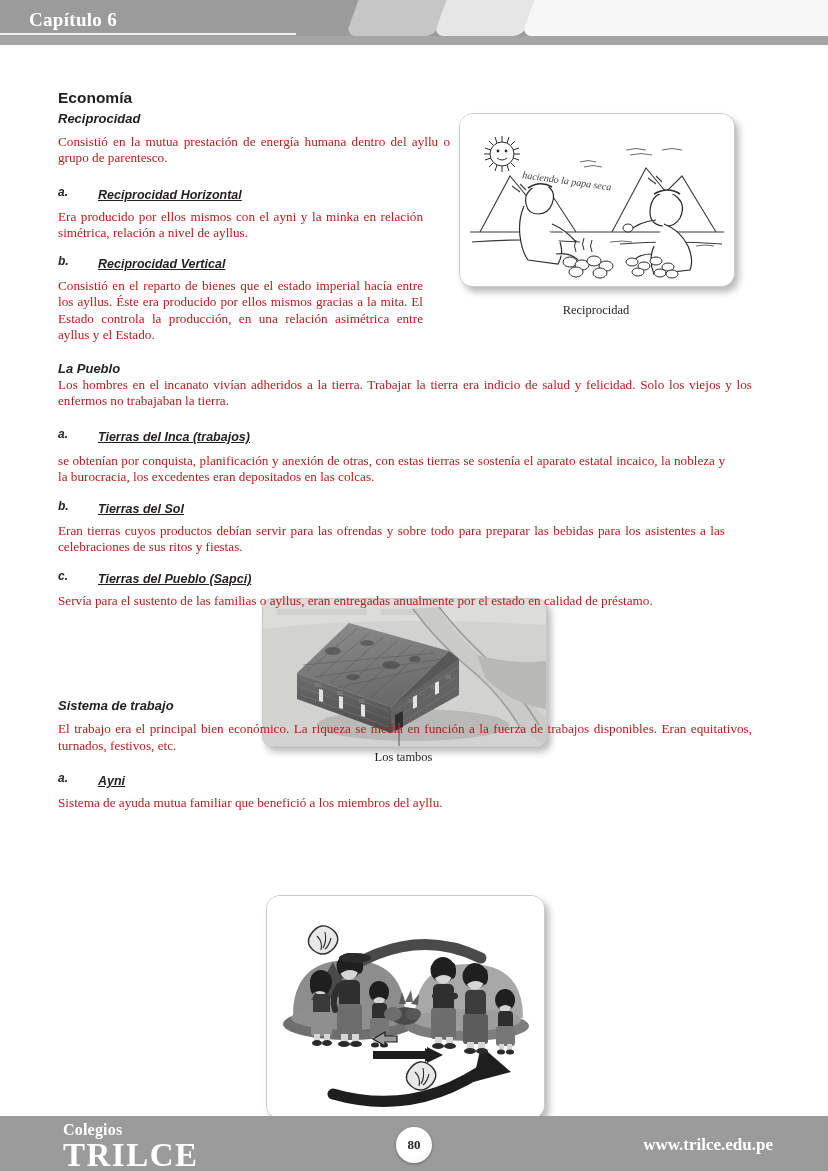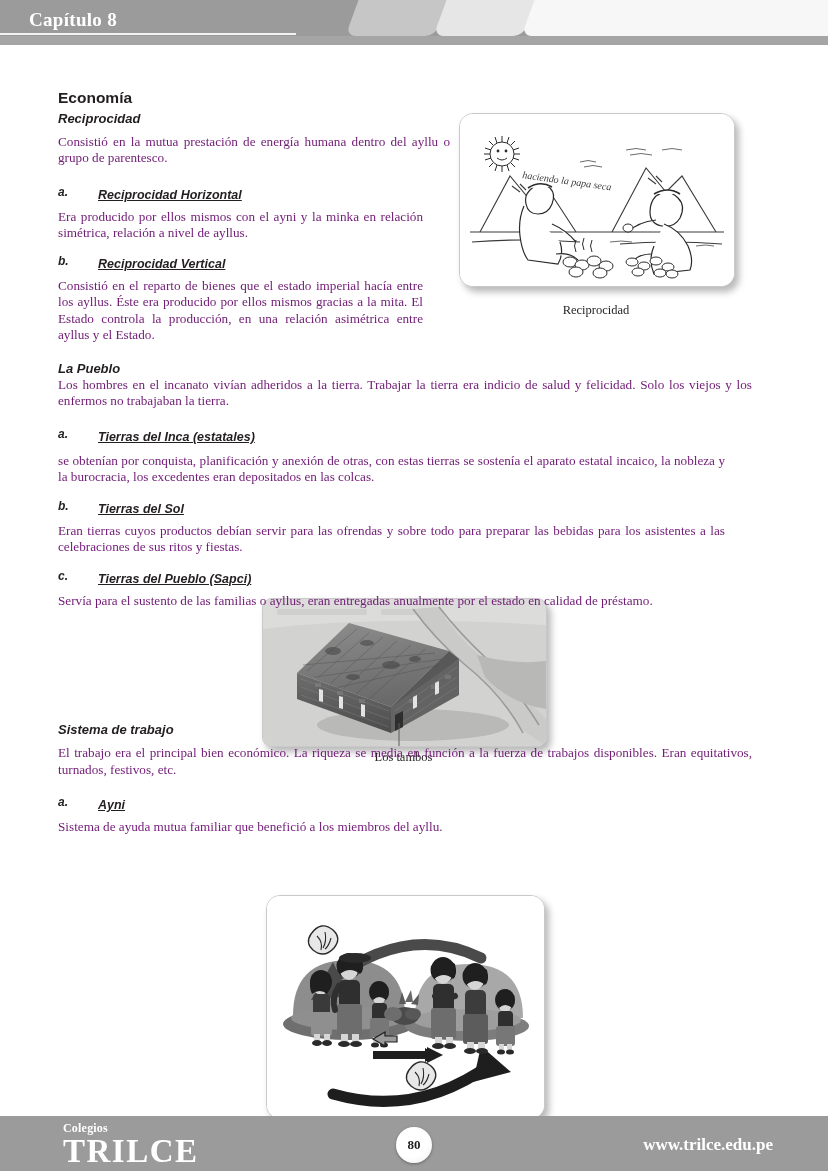--- a/index.html
+++ b/index.html
@@ -62,21 +62,21 @@
     font-family:"Liberation Sans", sans-serif;
     font-size:13px;font-weight:bold;font-style:italic;
     margin:0;padding:0;line-height:1.15;
   }
   p.body{
     font-family:"Liberation Serif", serif;
     font-size:13.2px;
     line-height:16.5px;
     margin:0;padding:0;
     text-align:justify;
-    color:#701a75;
+    color:#b91c1c;
   }
   .narrow{width:392px;}
   .wide{width:694px;}
 
   .item{
     position:relative;
     margin:0;padding:0;
   }
   .item-letter{
     position:absolute;left:0;top:0;
@@ -139,21 +139,21 @@
     position:absolute;left:0;top:1116px;width:828px;height:55px;
     background:#9b9b9b;
   }
   .footer-logo{
     position:absolute;left:63px;top:6px;
     color:#ffffff;
     font-family:"Liberation Serif", serif;
     line-height:1;
   }
   .logo-small{
-    font-size:12px;font-weight:bold;letter-spacing:.2px;
+    font-size:16px;font-weight:bold;letter-spacing:.2px;
     display:block;margin-bottom:1px;
   }
   .logo-big{
     font-size:33px;font-weight:bold;letter-spacing:1.5px;
     display:block;
   }
   .page-badge{
     position:absolute;left:396px;top:1127px;
     width:36px;height:36px;border-radius:50%;
     background:radial-gradient(circle at 40% 35%, #ffffff 55%, #ededed 100%);
@@ -172,21 +172,21 @@
 </style>
 </head>
 <body>
 
 <div class="header">
   <div class="slant slant-a"></div>
   <div class="slant slant-b"></div>
   <div class="slant slant-c"></div>
   <div class="chapter-rule"></div>
   <div class="header-bar-bottom"></div>
-  <div class="chapter-title">Capítulo 8</div>
+  <div class="chapter-title">Capítulo 6</div>
 </div>
 
 <div class="page">
 
   <div class="card" id="fig-reciprocidad">
     <svg viewBox="0 0 274 172" width="274" height="172">
       <rect x="0" y="0" width="274" height="172" fill="#ffffff"></rect>
 
       <g stroke="#2b2b2b" stroke-width="1" fill="none">
         <circle cx="42" cy="40" r="12" fill="#fff"></circle>
@@ -517,37 +517,37 @@
       <span class="item-letter">b.</span>
       <span class="item-title">Reciprocidad Vertical</span>
       <p class="body narrow item-body" style="margin-top:6px;width:365px;">Consistió en el reparto de bienes que el estado imperial hacía entre los ayllus. Éste era producido por ellos mismos gracias a la mita. El Estado controla la producción, en una relación asimétrica entre ayllus y el Estado.</p>
     </div>
 
     <div class="h-sub" style="margin-top:18px;">La Pueblo</div>
     <p class="body wide" style="">Los hombres en el incanato vivían adheridos a la tierra. Trabajar la tierra era indicio de salud y felicidad. Solo los viejos y los enfermos no trabajaban la tierra.</p>
 
     <div class="item" style="margin-top:17px;">
       <span class="item-letter">a.</span>
-      <span class="item-title">Tierras del Inca (estatales)</span>
+      <span class="item-title">Tierras del Inca (trabajos)</span>
       <p class="body item-body" style="margin-top:8px;width:667px;">se obtenían por conquista, planificación y anexión de otras, con estas tierras se sostenía el aparato estatal incaico, la nobleza y la burocracia, los excedentes eran depositados en las colcas.</p>
     </div>
 
     <div class="item" style="margin-top:13px;">
       <span class="item-letter">b.</span>
       <span class="item-title">Tierras del Sol</span>
       <p class="body item-body" style="margin-top:6px;width:667px;">Eran tierras cuyos productos debían servir para las ofrendas y sobre todo para preparar las bebidas para los asistentes a las celebraciones de sus ritos y fiestas.</p>
     </div>
 
     <div class="item" style="margin-top:13px;">
       <span class="item-letter">c.</span>
       <span class="item-title">Tierras del Pueblo (Sapci)</span>
       <p class="body item-body" style="margin-top:6px;width:667px;">Servía para el sustento de las familias o ayllus, eran entregadas anualmente por el estado en calidad de préstamo.</p>
     </div>
 
-    <div class="h-sub" style="margin-top:114px;">Sistema de trabajo</div>
+    <div class="h-sub" style="margin-top:90px;">Sistema de trabajo</div>
     <p class="body wide" style="margin-top:7px;">El trabajo era el principal bien económico. La riqueza se media en función a la fuerza de trabajos disponibles. Eran equitativos, turnados, festivos, etc.</p>
 
     <div class="item" style="margin-top:17px;">
       <span class="item-letter">a.</span>
       <span class="item-title">Ayni</span>
       <p class="body item-body" style="margin-top:6px;width:667px;">Sistema de ayuda mutua familiar que benefició a los miembros del ayllu.</p>
     </div>
 
   </div>
 </div>

